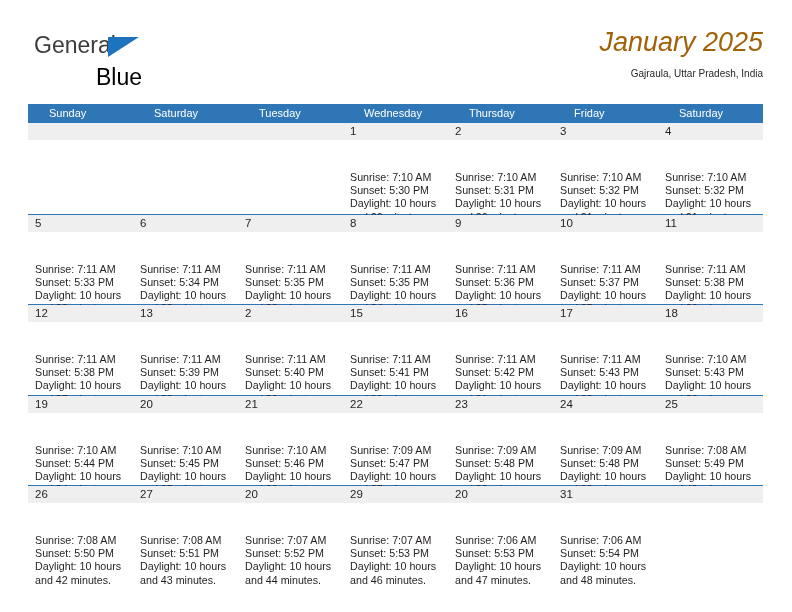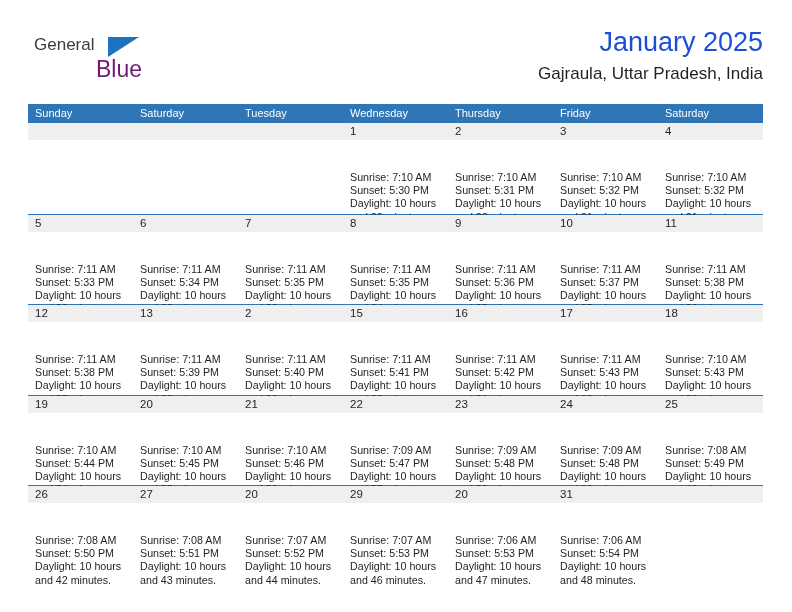--- a/index.html
+++ b/index.html
@@ -33,61 +33,62 @@
     position: absolute;
     left: 6px;
     top: 6px;
     width: 230px;
     height: 56px;
   }
   .brand-line1 {
     position: relative;
     height: 26px;
     line-height: 26px;
-    font-size: 17px;
+    font-size: 23px;
     color: #3c3c3b;
     letter-spacing: 0px;
     white-space: nowrap;
   }
   .brand-tri {
     position: absolute;
     left: 74px;
     top: 5px;
     width: 0;
     height: 0;
     border-left: 31px solid #1e73be;
     border-bottom: 20px solid transparent;
   }
   .brand-line2 {
     position: absolute;
     left: 62px;
-    top: 24px;
+    top: 32px;
     font-size: 23px;
     line-height: 26px;
-    color: #701a75;
+    color: #000000;
     white-space: nowrap;
     text-align: center;
   }
 
   .title-block {
     position: absolute;
     right: 0;
     top: 0;
     text-align: right;
   }
   .cal-title {
     font-size: 27px;
     line-height: 33px;
-    color: #1d4ed8;
+    color: #a16207;
     font-weight: normal;
     white-space: nowrap;
+    font-style: italic;
   }
   .cal-subtitle {
     margin-top: 6px;
-    font-size: 17px;
+    font-size: 10px;
     line-height: 18px;
     color: #231f20;
     white-space: nowrap;
     margin-left: 18px;
   }
 
   
   .calendar {
     position: absolute;
     left: 28px;
@@ -99,21 +100,21 @@
     width: 100%;
     background: #2f76b6;
     height: 19px;
   }
   .weekday {
     flex: 1 1 0;
     min-width: 0;
     color: #ffffff;
     font-size: 11px;
     line-height: 19px;
-    padding-left: 7px;
+    padding-left: 21px;
     box-sizing: border-box;
     white-space: nowrap;
     overflow: hidden;
   }
   .week-row {
     display: flex;
     width: 100%;
     height: 90.5px;
     border-top: 1px solid #2f76b6;
     box-sizing: border-box;

